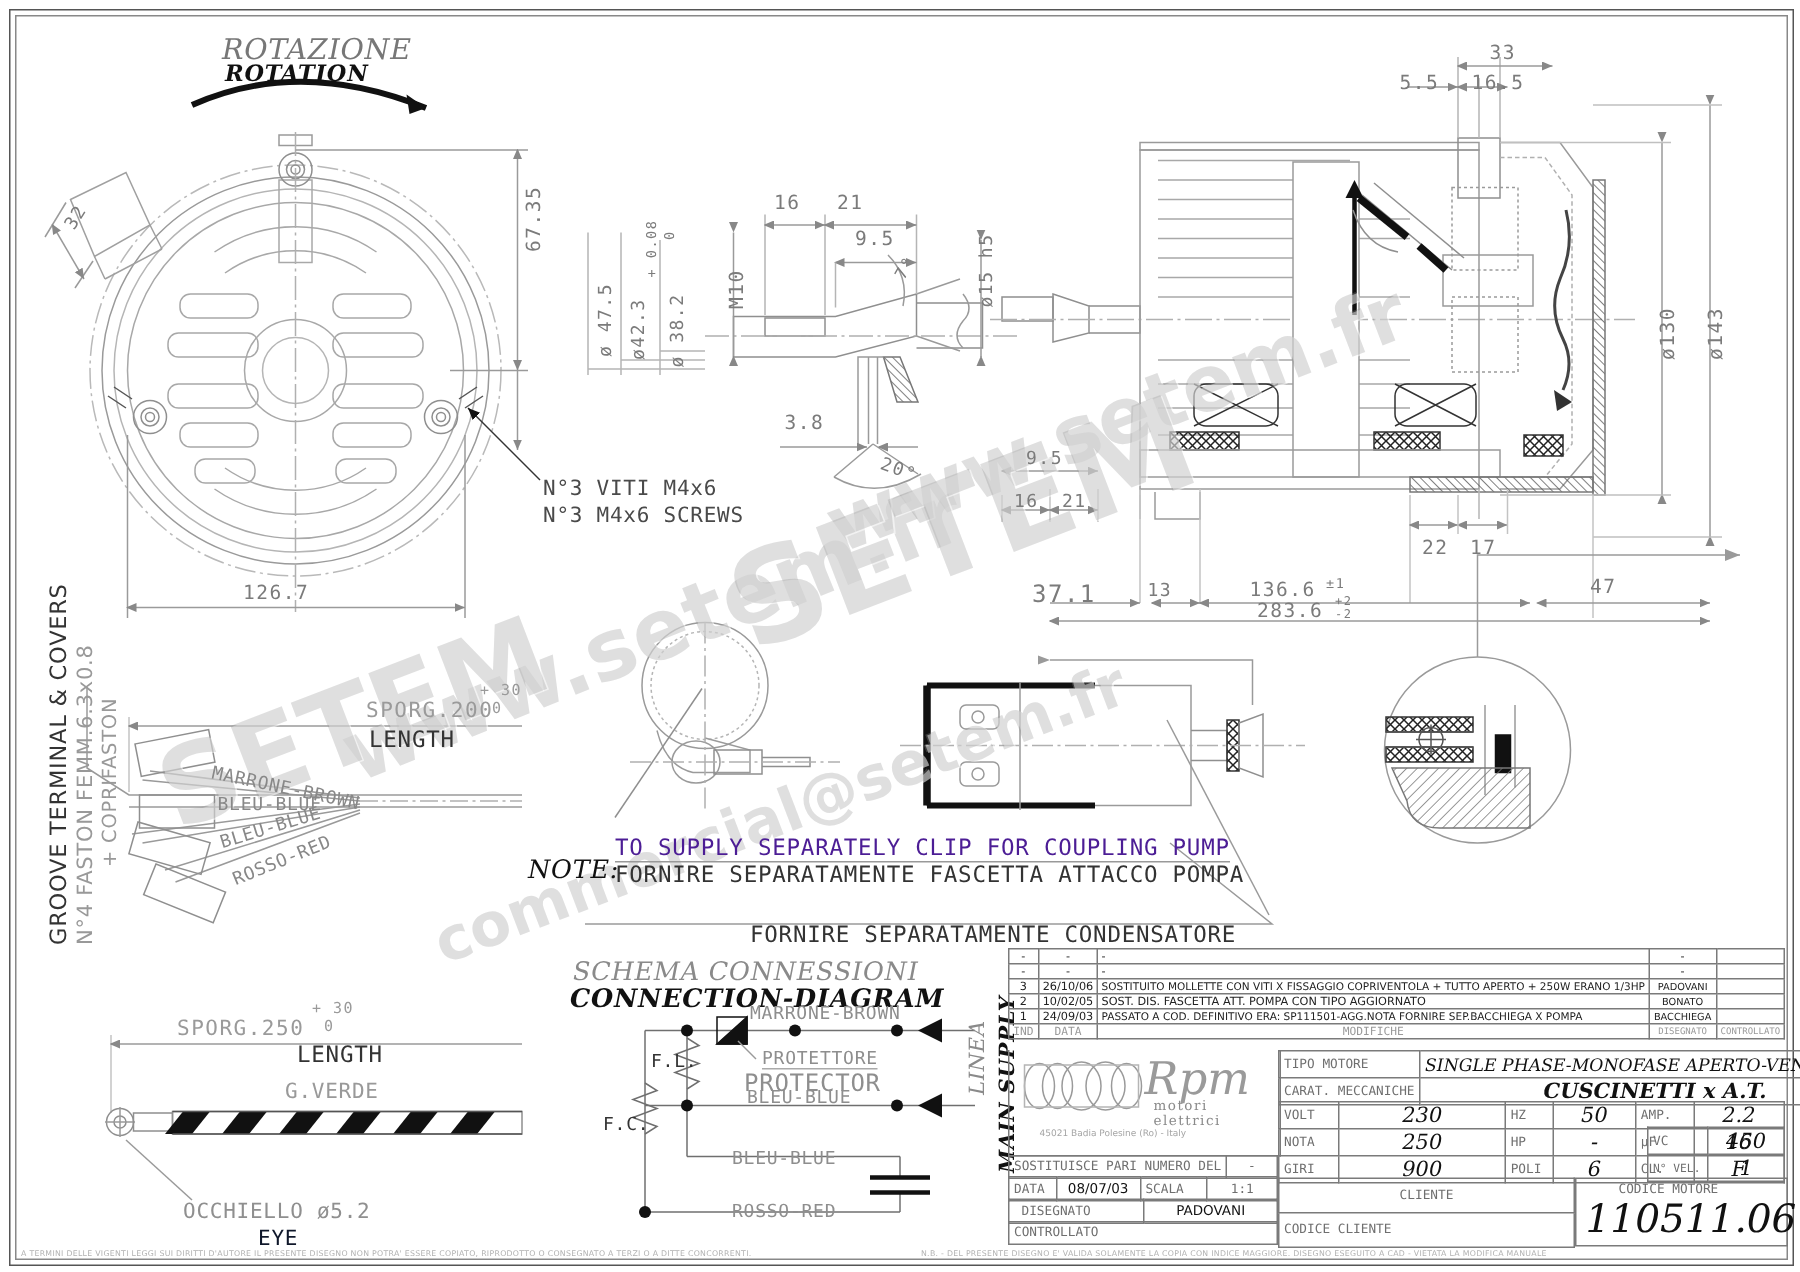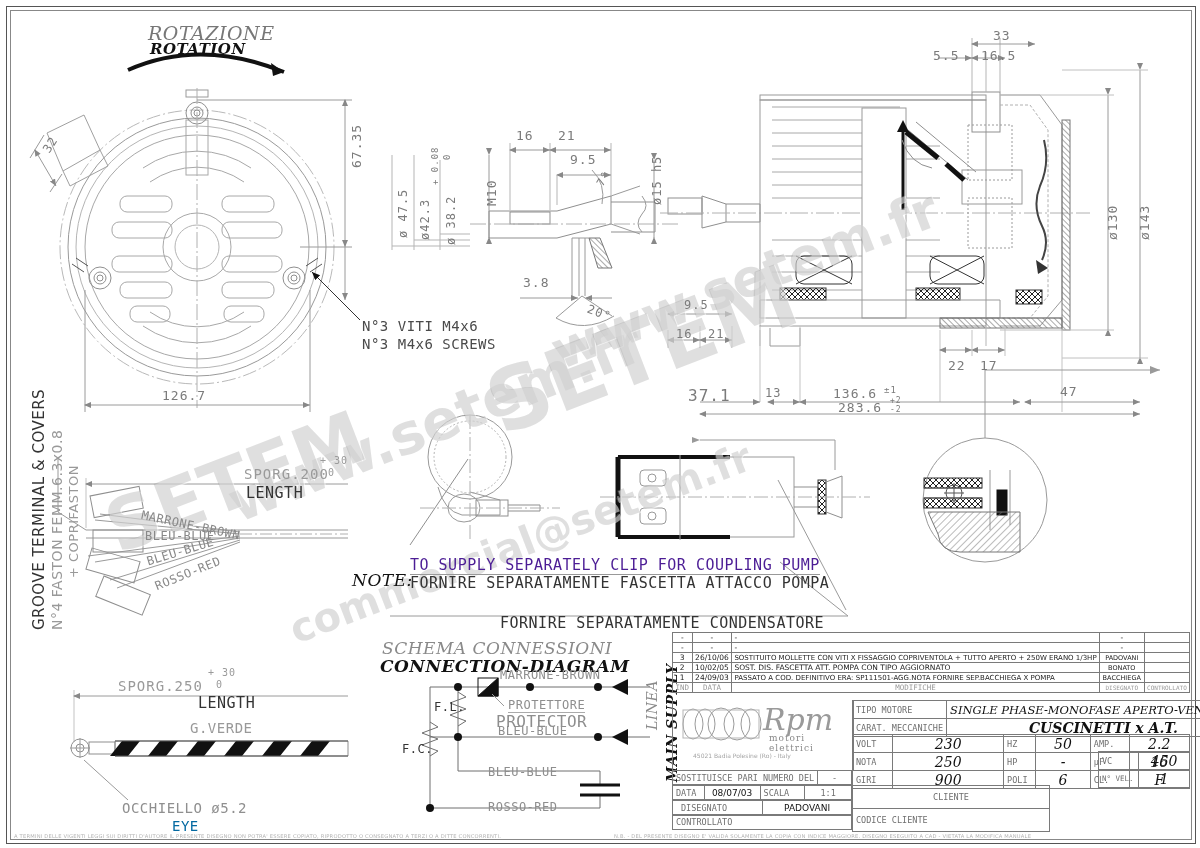--- a/index.html
+++ b/index.html
@@ -461,21 +461,21 @@
   <div class="txt" style="left:145px;top:529px;font-size:12px;color:#888;">BLEU-BLUE</div>
   <div class="txt" style="left:145px;top:555px;font-size:12px;color:#888;transform:rotate(-17deg);transform-origin:0 0;">BLEU-BLUE</div>
   <div class="txt" style="left:153px;top:580px;font-size:12px;color:#888;transform:rotate(-22deg);transform-origin:0 0;">ROSSO-RED</div>
 
   <div class="dim" style="left:118px;top:678px;font-size:14px;color:#9a9a9a;">SPORG.250</div>
   <div class="dim" style="left:208px;top:667px;font-size:10px;color:#9a9a9a;">+ 30</div>
   <div class="dim" style="left:216px;top:679px;font-size:10px;color:#9a9a9a;">0</div>
   <div class="txt" style="left:198px;top:694px;font-size:15px;color:#333;">LENGTH</div>
   <div class="txt" style="left:190px;top:720px;font-size:14px;color:#999;">G.VERDE</div>
   <div class="txt" style="left:122px;top:800px;font-size:14px;color:#8f8f8f;">OCCHIELLO ø5.2</div>
-  <div class="txt" style="left:172px;top:818px;font-size:14px;color:#0369a1;">EYE</div>
+  <div class="txt" style="left:172px;top:818px;font-size:14px;color:#0f172a;">EYE</div>
 
   <div class="txt ital" style="left:352px;top:570px;font-size:17px;color:#111;font-family:'DejaVu Serif',serif;">NOTE:</div>
   <div class="txt" style="left:410px;top:556px;font-size:15px;color:#4c1d95;border-bottom:1px solid #999;">TO SUPPLY SEPARATELY CLIP FOR COUPLING PUMP</div>
   <div class="txt" style="left:410px;top:574px;font-size:15px;color:#333;">FORNIRE SEPARATAMENTE FASCETTA ATTACCO POMPA</div>
   <div class="txt" style="left:500px;top:614px;font-size:15px;color:#333;">FORNIRE SEPARATAMENTE CONDENSATORE</div>
 
   <div class="txt ital" style="left:382px;top:638px;font-size:17px;color:#8a8a8a;font-family:'DejaVu Serif',serif;">SCHEMA CONNESSIONI</div>
   <div class="txt ital" style="left:380px;top:656px;font-size:17px;color:#111;font-weight:bold;font-family:'DejaVu Serif',serif;">CONNECTION-DIAGRAM</div>
 
   <div class="txt" style="left:500px;top:668px;font-size:12px;color:#8e8e8e;">MARRONE-BROWN</div>
@@ -645,17 +645,21 @@
     <tbody>
         <tr>
       <td class="c" style="width:190px;height:22px;">CLIENTE</td>
     </tr>
     <tr>
       <td style="height:22px;">CODICE CLIENTE</td>
     </tr>
   </tbody>
     </table>
 
+  <div style="position:absolute;left:1050px;top:785px;width:140px;height:44px;border:1px solid #7a7a7a;">
+    <div style="position:absolute;left:28px;top:2px;font-family:'DejaVu Sans Mono',monospace;font-size:8.5px;color:#6f6f6f;">CODICE MOTORE</div>
+    <div style="position:absolute;left:6px;top:12px;font-family:'DejaVu Serif',serif;font-style:italic;font-size:26px;color:#111;">110511.06</div>
+  </div>
 
   <div class="foot" style="left:14px;top:833px;">A TERMINI DELLE VIGENTI LEGGI SUI DIRITTI D'AUTORE IL PRESENTE DISEGNO NON POTRA' ESSERE COPIATO, RIPRODOTTO O CONSEGNATO A TERZI O A DITTE CONCORRENTI.</div>
   <div class="foot" style="left:614px;top:833px;">N.B. - DEL PRESENTE DISEGNO E' VALIDA SOLAMENTE LA COPIA CON INDICE MAGGIORE.     DISEGNO ESEGUITO A CAD - VIETATA LA MODIFICA MANUALE</div>
 
 </div>
 
 </body></html>

